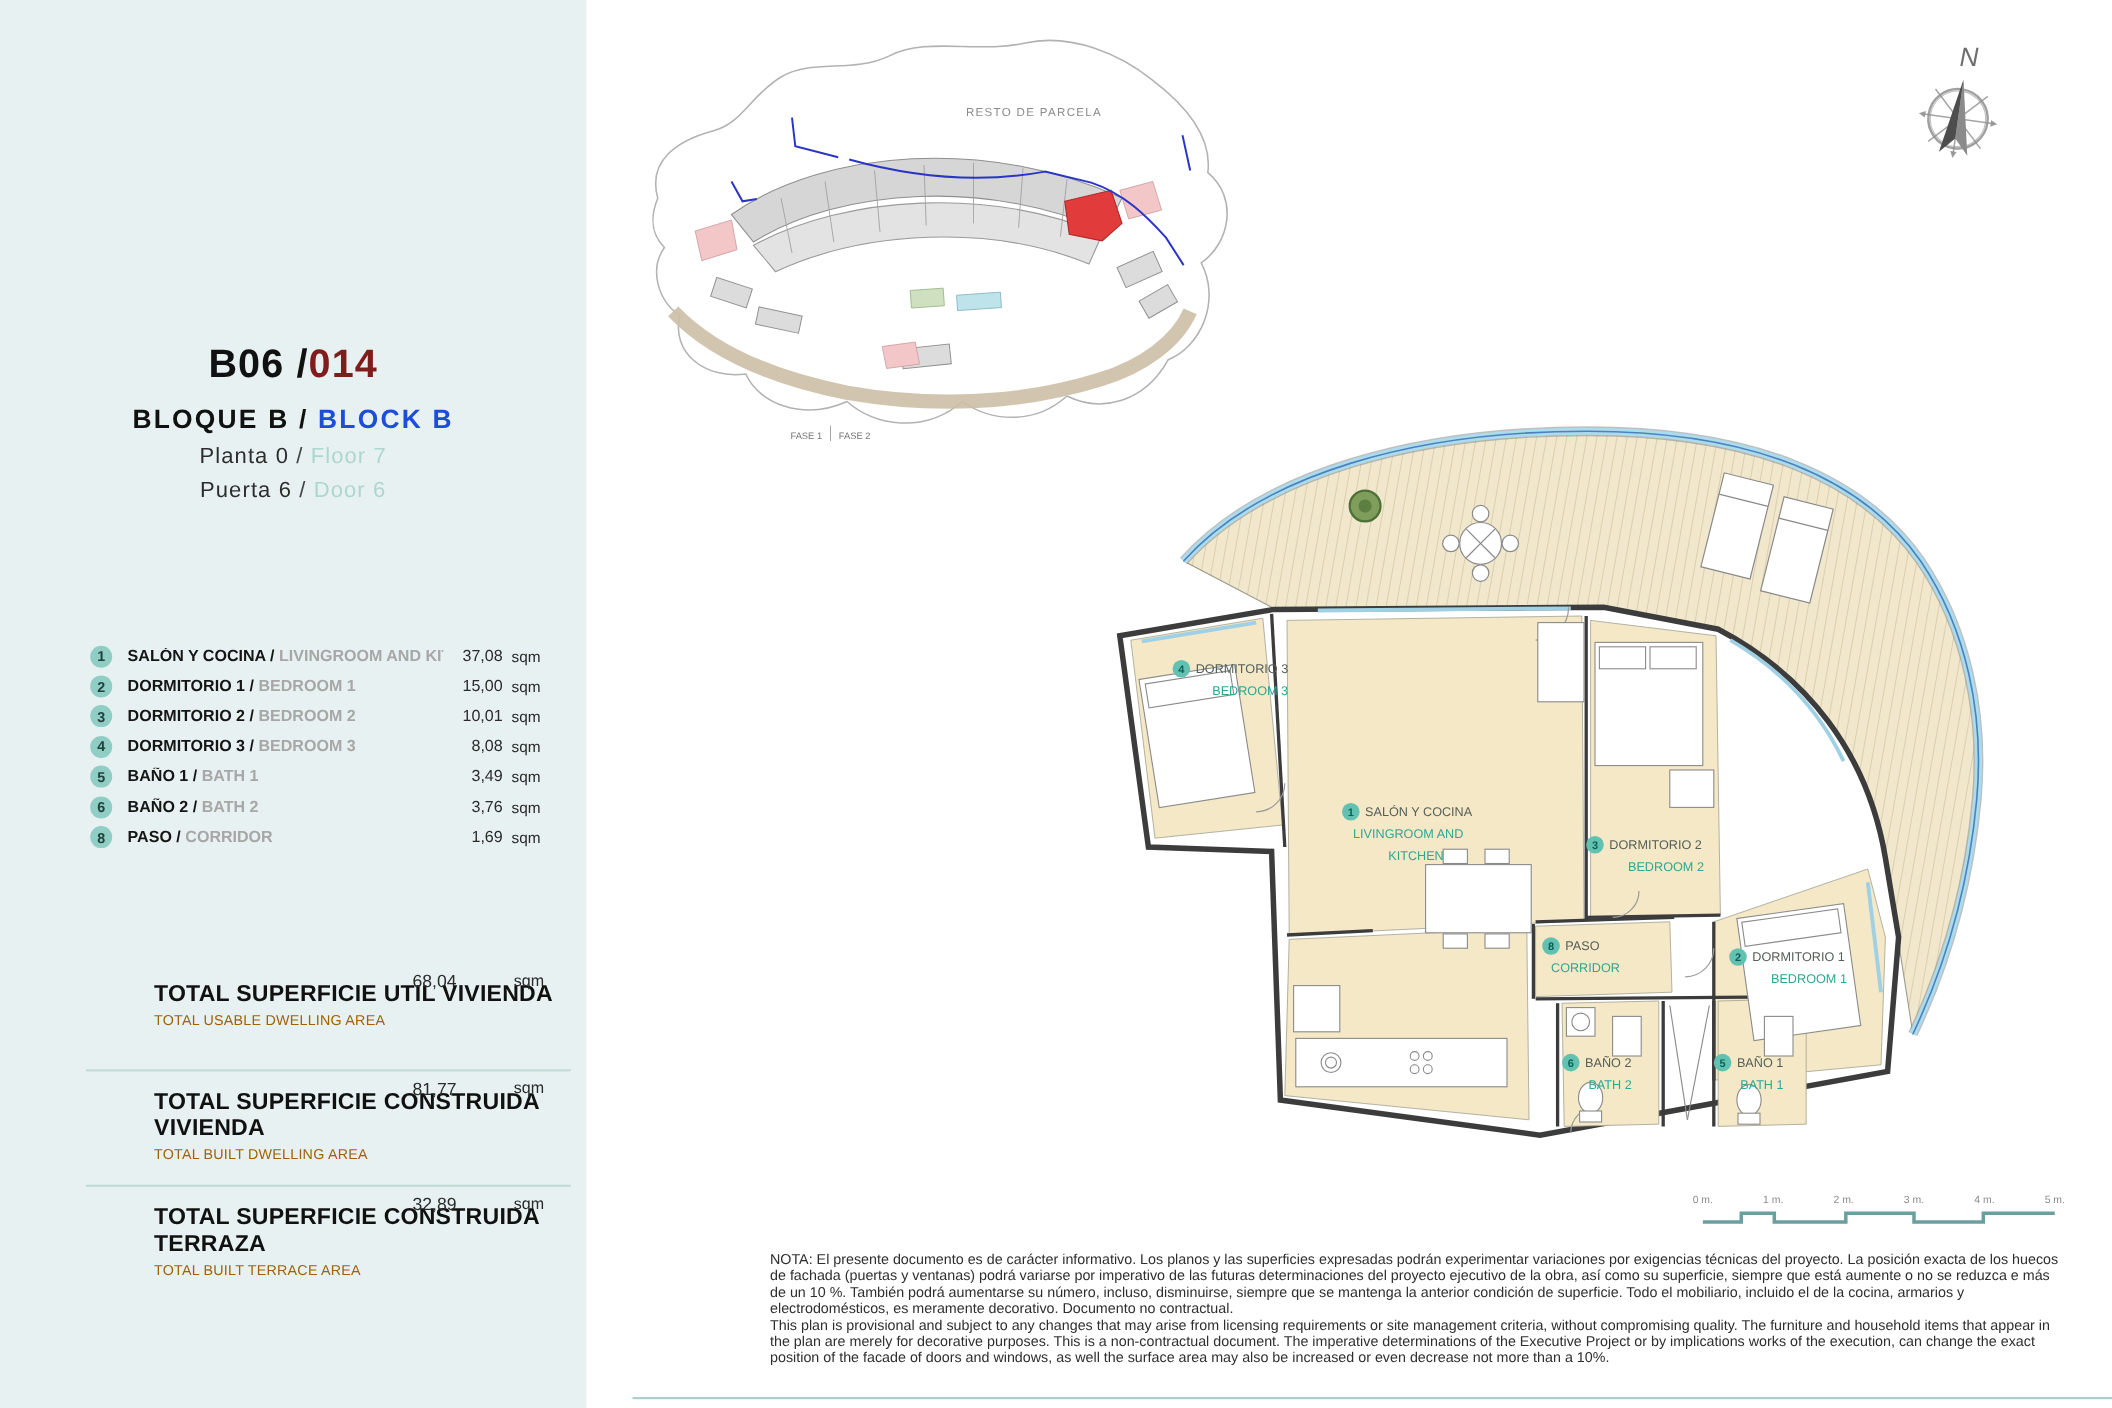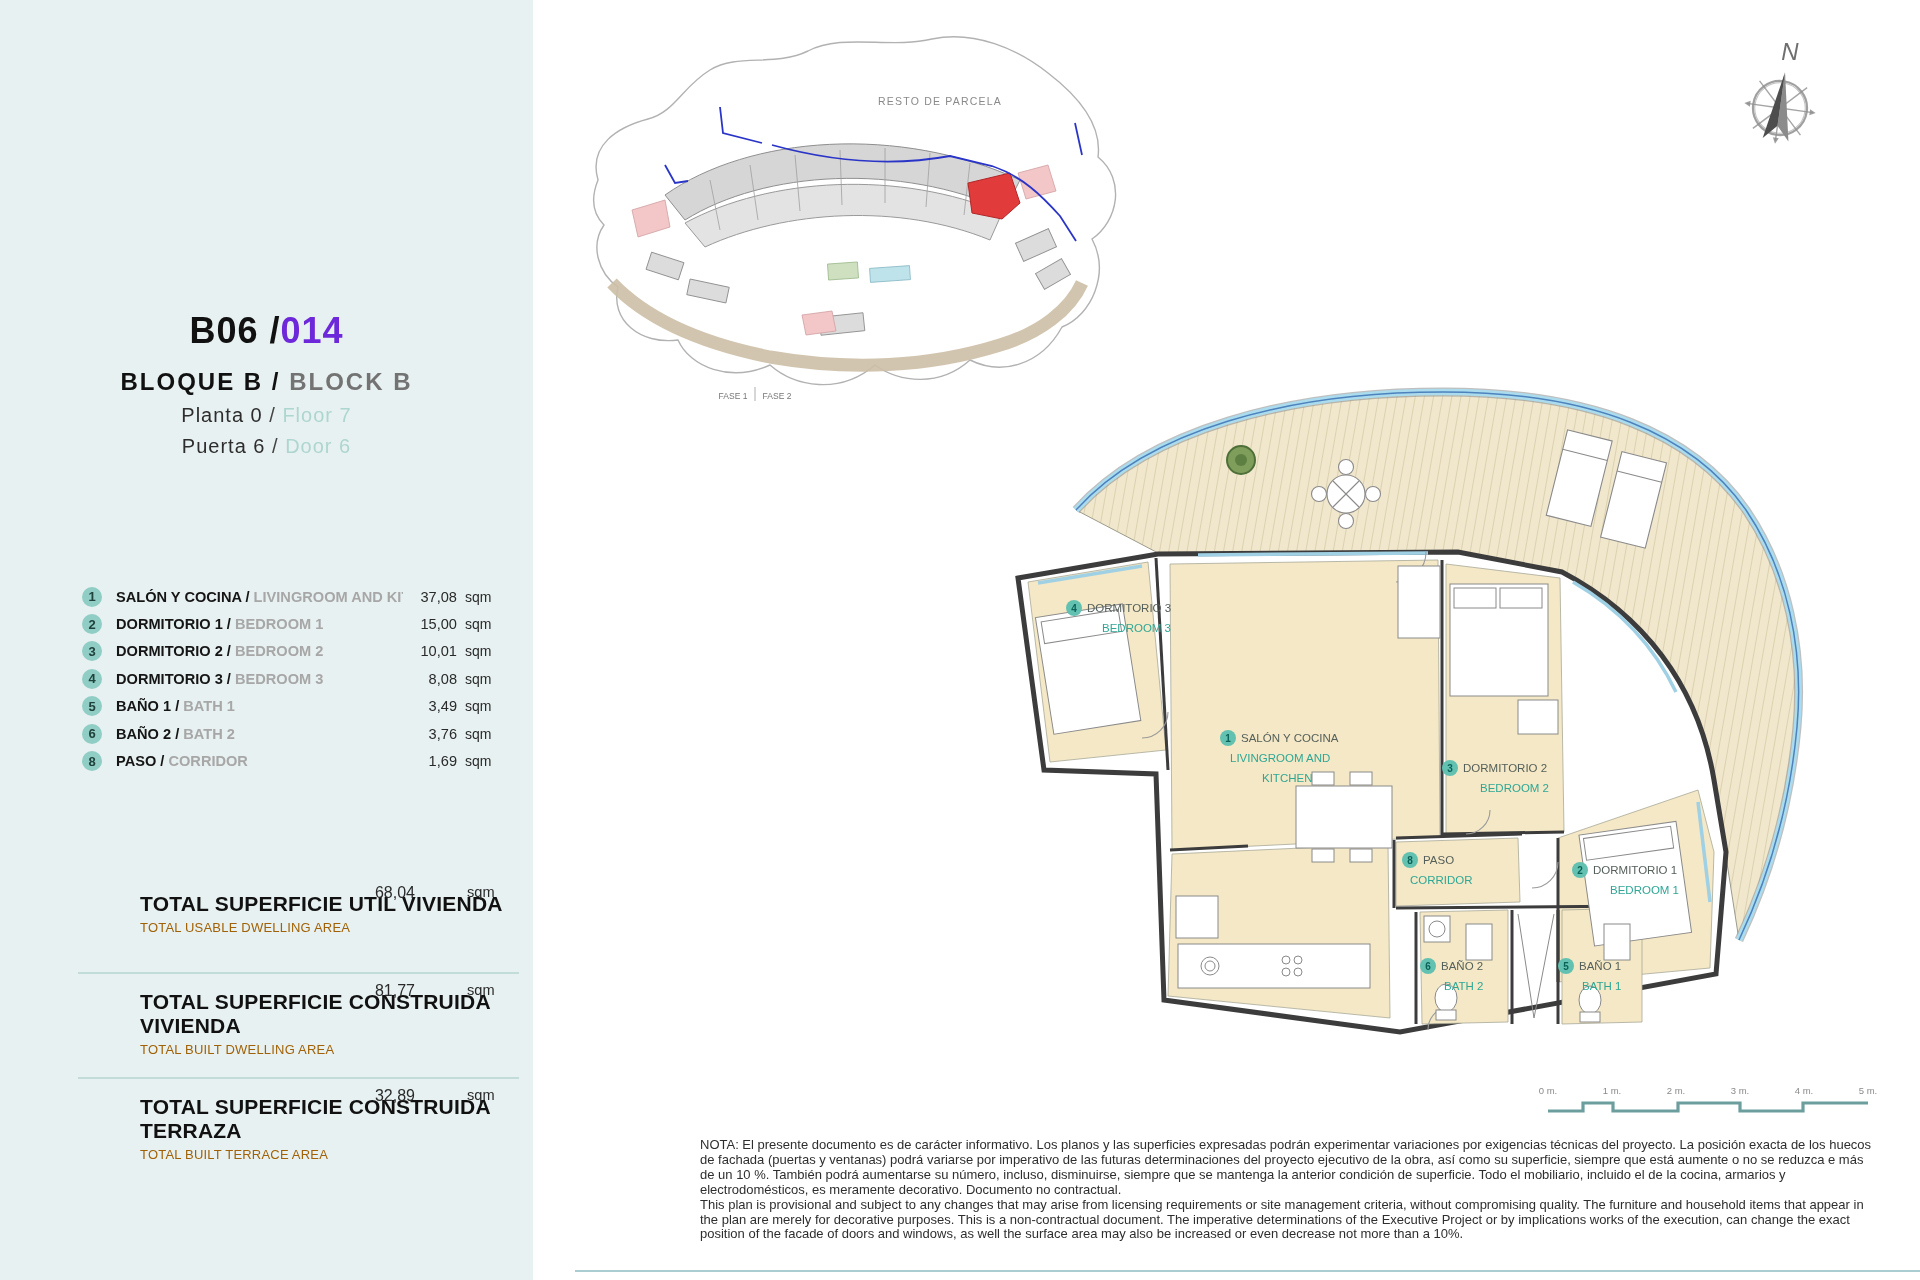--- a/index.html
+++ b/index.html
@@ -2,24 +2,24 @@
 <html><head>
 <meta charset="utf-8">
 <style>
   html,body{margin:0;padding:0;background:#ffffff;}
   .page{position:relative;width:1920px;height:1280px;background:#ffffff;overflow:hidden;
         font-family:"Liberation Sans",sans-serif;color:#1c1c1c;}
   
   .panel{position:absolute;left:0;top:0;width:533px;height:1280px;background:#e8f1f1;}
   .unit-title{position:absolute;left:0;top:310px;width:533px;text-align:center;
               font-size:36px;font-weight:bold;letter-spacing:1px;color:#111;}
-  .unit-title .pale{color:#6d28d9;}
+  .unit-title .pale{color:#7f1d1d;}
   .hline{position:absolute;left:0;width:533px;text-align:center;white-space:nowrap;}
   .block-line{top:368px;font-size:24px;font-weight:bold;letter-spacing:2px;color:#111;}
-  .block-line .teal{color:#737373;}
+  .block-line .teal{color:#1d4ed8;}
   .sub-line{font-size:20px;color:#2d2d2d;letter-spacing:1px;}
   .floor-line{top:404px;}
   .door-line{top:435px;}
   .sub-line .sep{color:#444;}
   .sub-line .pale{color:#aed6d0;}
   .room-list{position:absolute;left:0;top:583px;width:533px;list-style:none;margin:0;padding:0;}
   .room-row{display:flex;align-items:center;height:27.4px;padding:0 22px 0 82px;}
   .num-dot{flex:0 0 auto;width:20px;height:20px;border-radius:50%;background:#8fcdc5;
            color:#20413c;font-size:13px;font-weight:bold;display:flex;align-items:center;
            justify-content:center;margin-right:14px;}

